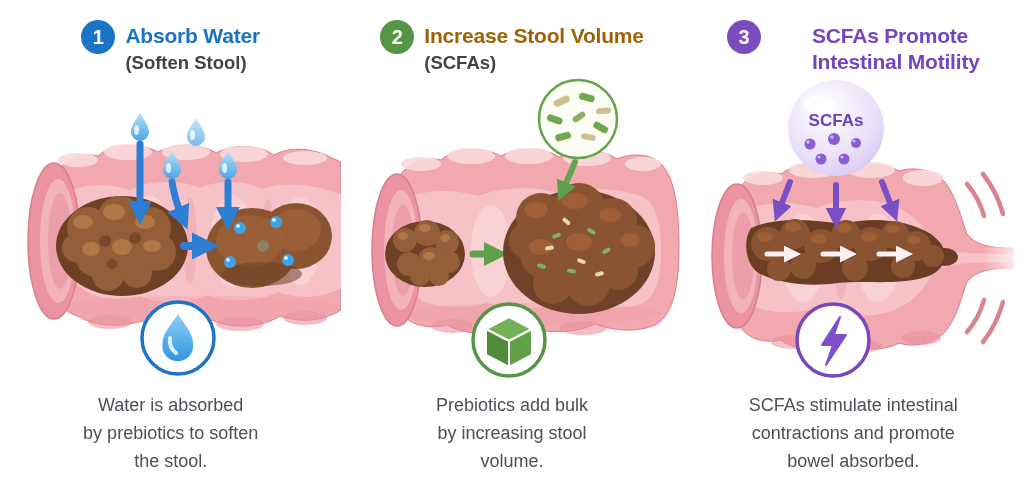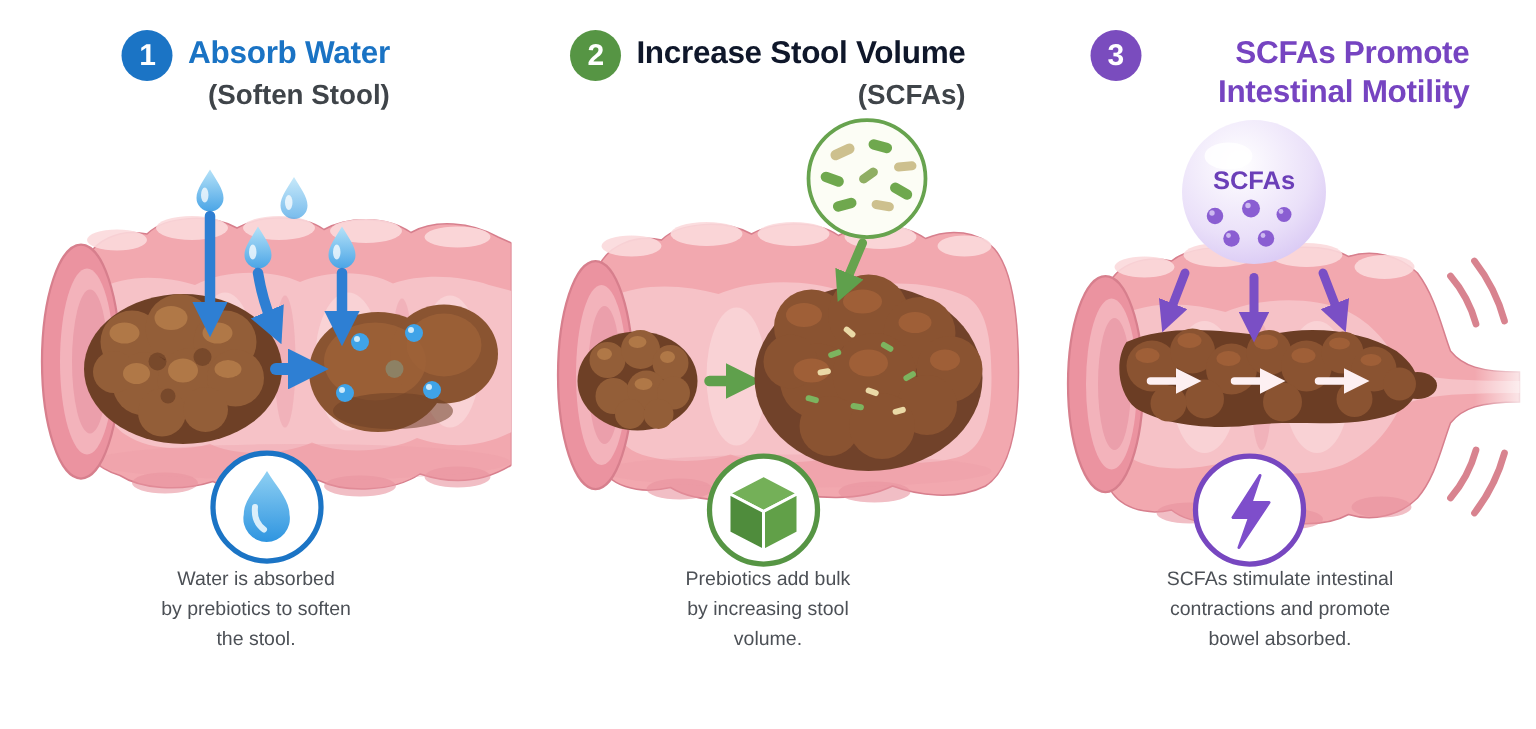--- a/index.html
+++ b/index.html
@@ -5,30 +5,30 @@
   html,body{margin:0;padding:0;background:#ffffff;}
   body{width:1024px;height:486px;overflow:hidden;font-family:"Liberation Sans",sans-serif;}
   .infographic{display:flex;width:1024px;height:486px;background:#ffffff;}
   .panel{position:relative;width:341.33px;height:486px;flex:0 0 341.33px;}
   .header{position:absolute;top:20px;left:0;width:100%;display:flex;justify-content:center;align-items:flex-start;gap:10px;}
   .badge{width:34px;height:34px;border-radius:50%;color:#fff;font-weight:bold;font-size:20px;
          display:flex;align-items:center;justify-content:center;flex:0 0 34px;margin-top:0;}
   .p1 .badge{background:#1b74c5;}
   .p2 .badge{background:#569544;}
   .p3 .badge{background:#7a4cbe;}
-  .title-block{text-align:right;}
+  .title-block{text-align:left;}
   .title{font-weight:bold;font-size:21px;line-height:1.25;white-space:pre-line;letter-spacing:-0.2px;margin-top:3px;}
   .p1 .title{color:#1a73c4;}
-  .p2 .title{color:#0f172a;}
+  .p2 .title{color:#a16207;}
   .p3 .title{color:#7644c1;margin-left:41px;}
   .subtitle{font-size:18.5px;color:#3f4449;line-height:1.25;margin-top:2px;font-weight:bold;}
   .subtitle:empty{display:none;}
   .illu{position:absolute;top:76px;left:0;}
-  .caption{position:absolute;top:376px;left:0;width:100%;text-align:center;
-           font-size:13px;line-height:1.55;color:#4c5056;white-space:pre-line;}
+  .caption{position:absolute;top:392px;left:0;width:100%;text-align:center;
+           font-size:18px;line-height:1.55;color:#4c5056;white-space:pre-line;}
 </style>
 </head>
 <body>
 
 <div class="infographic">
 
   <div class="panel p1">
     <div class="header">
       <div class="badge">
           <span>1</span>

